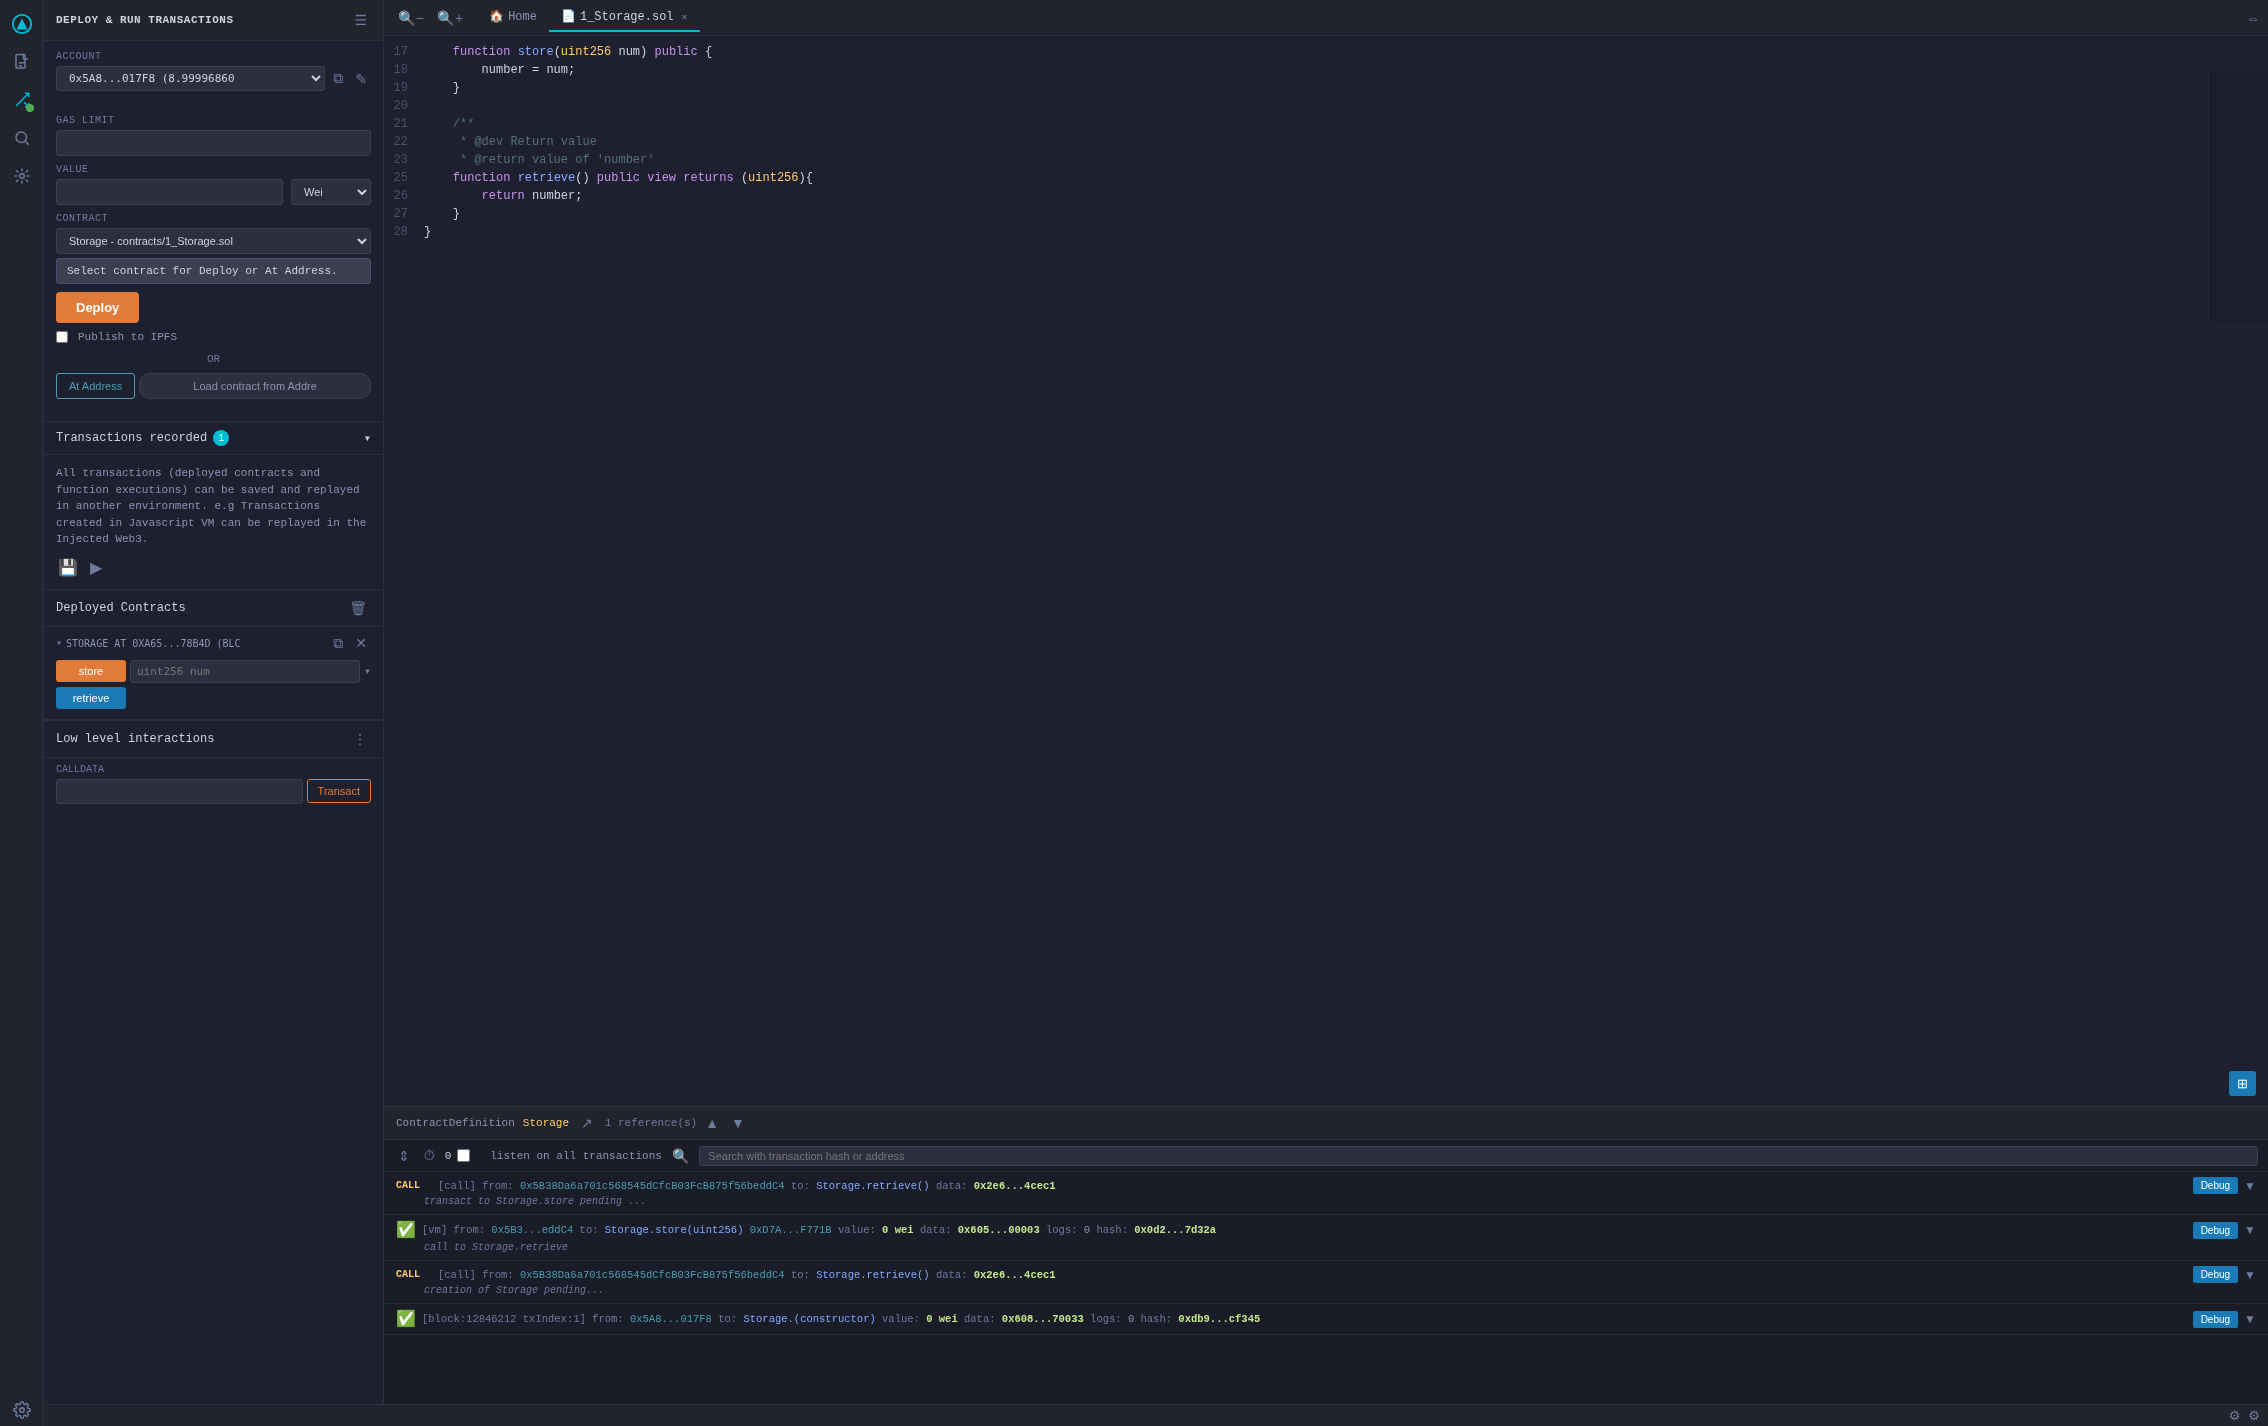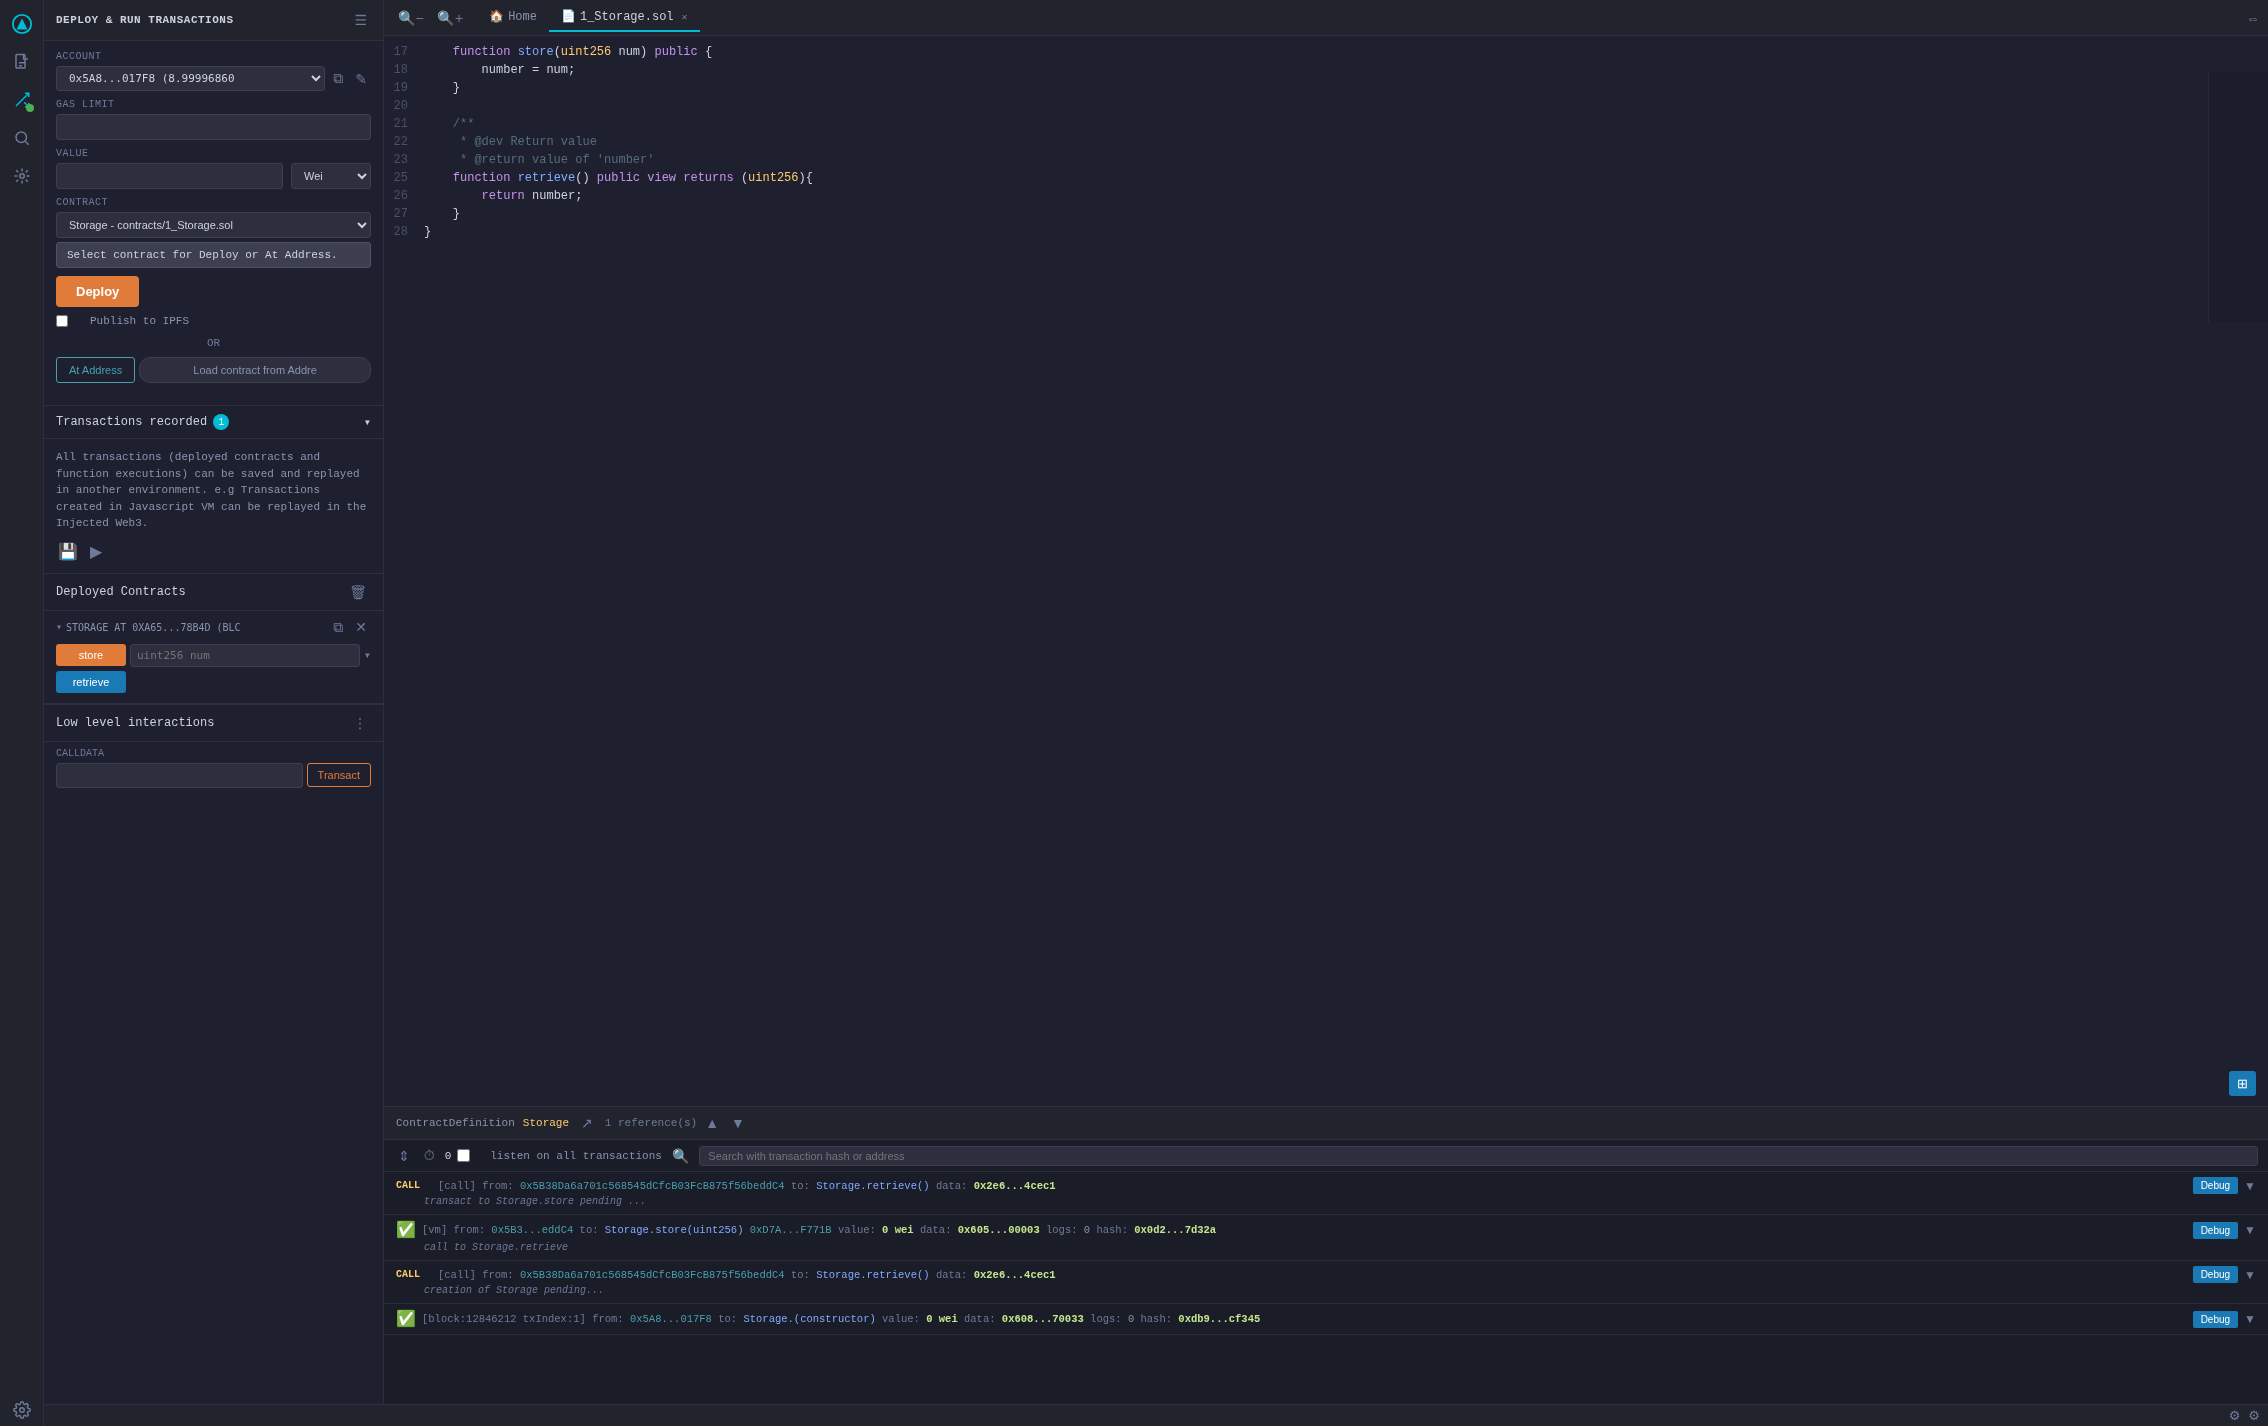--- a/index.html
+++ b/index.html
@@ -64,21 +64,21 @@
       letter-spacing: 0.5px;
     }
 
     .deploy-body { padding: 10px 12px; }
 
     
     .account-row {
       display: flex;
       align-items: center;
       gap: 4px;
-      margin-bottom: 8px;
+      margin-bottom: 24px;
     }
     .account-select {
       flex: 1;
       background: #2d2f3e;
       border: 1px solid #3d3f50;
       color: #cdd3de;
       padding: 4px 8px;
       font-size: 11px;
       border-radius: 3px;
       font-family: monospace;
@@ -163,21 +163,21 @@
       font-size: 13px;
       border-radius: 4px;
       cursor: pointer;
       font-weight: bold;
       margin-bottom: 8px;
     }
 
     .checkbox-row {
       display: flex;
       align-items: center;
-      gap: 22px;
+      gap: 10px;
       margin-bottom: 10px;
     }
     .checkbox-row input { width: 12px; height: 12px; }
     .checkbox-label { font-size: 11px; color: #8a94b0; }
 
     .or-row {
       text-align: center;
       color: #6e7a9a;
       font-size: 11px;
       margin-bottom: 8px;

